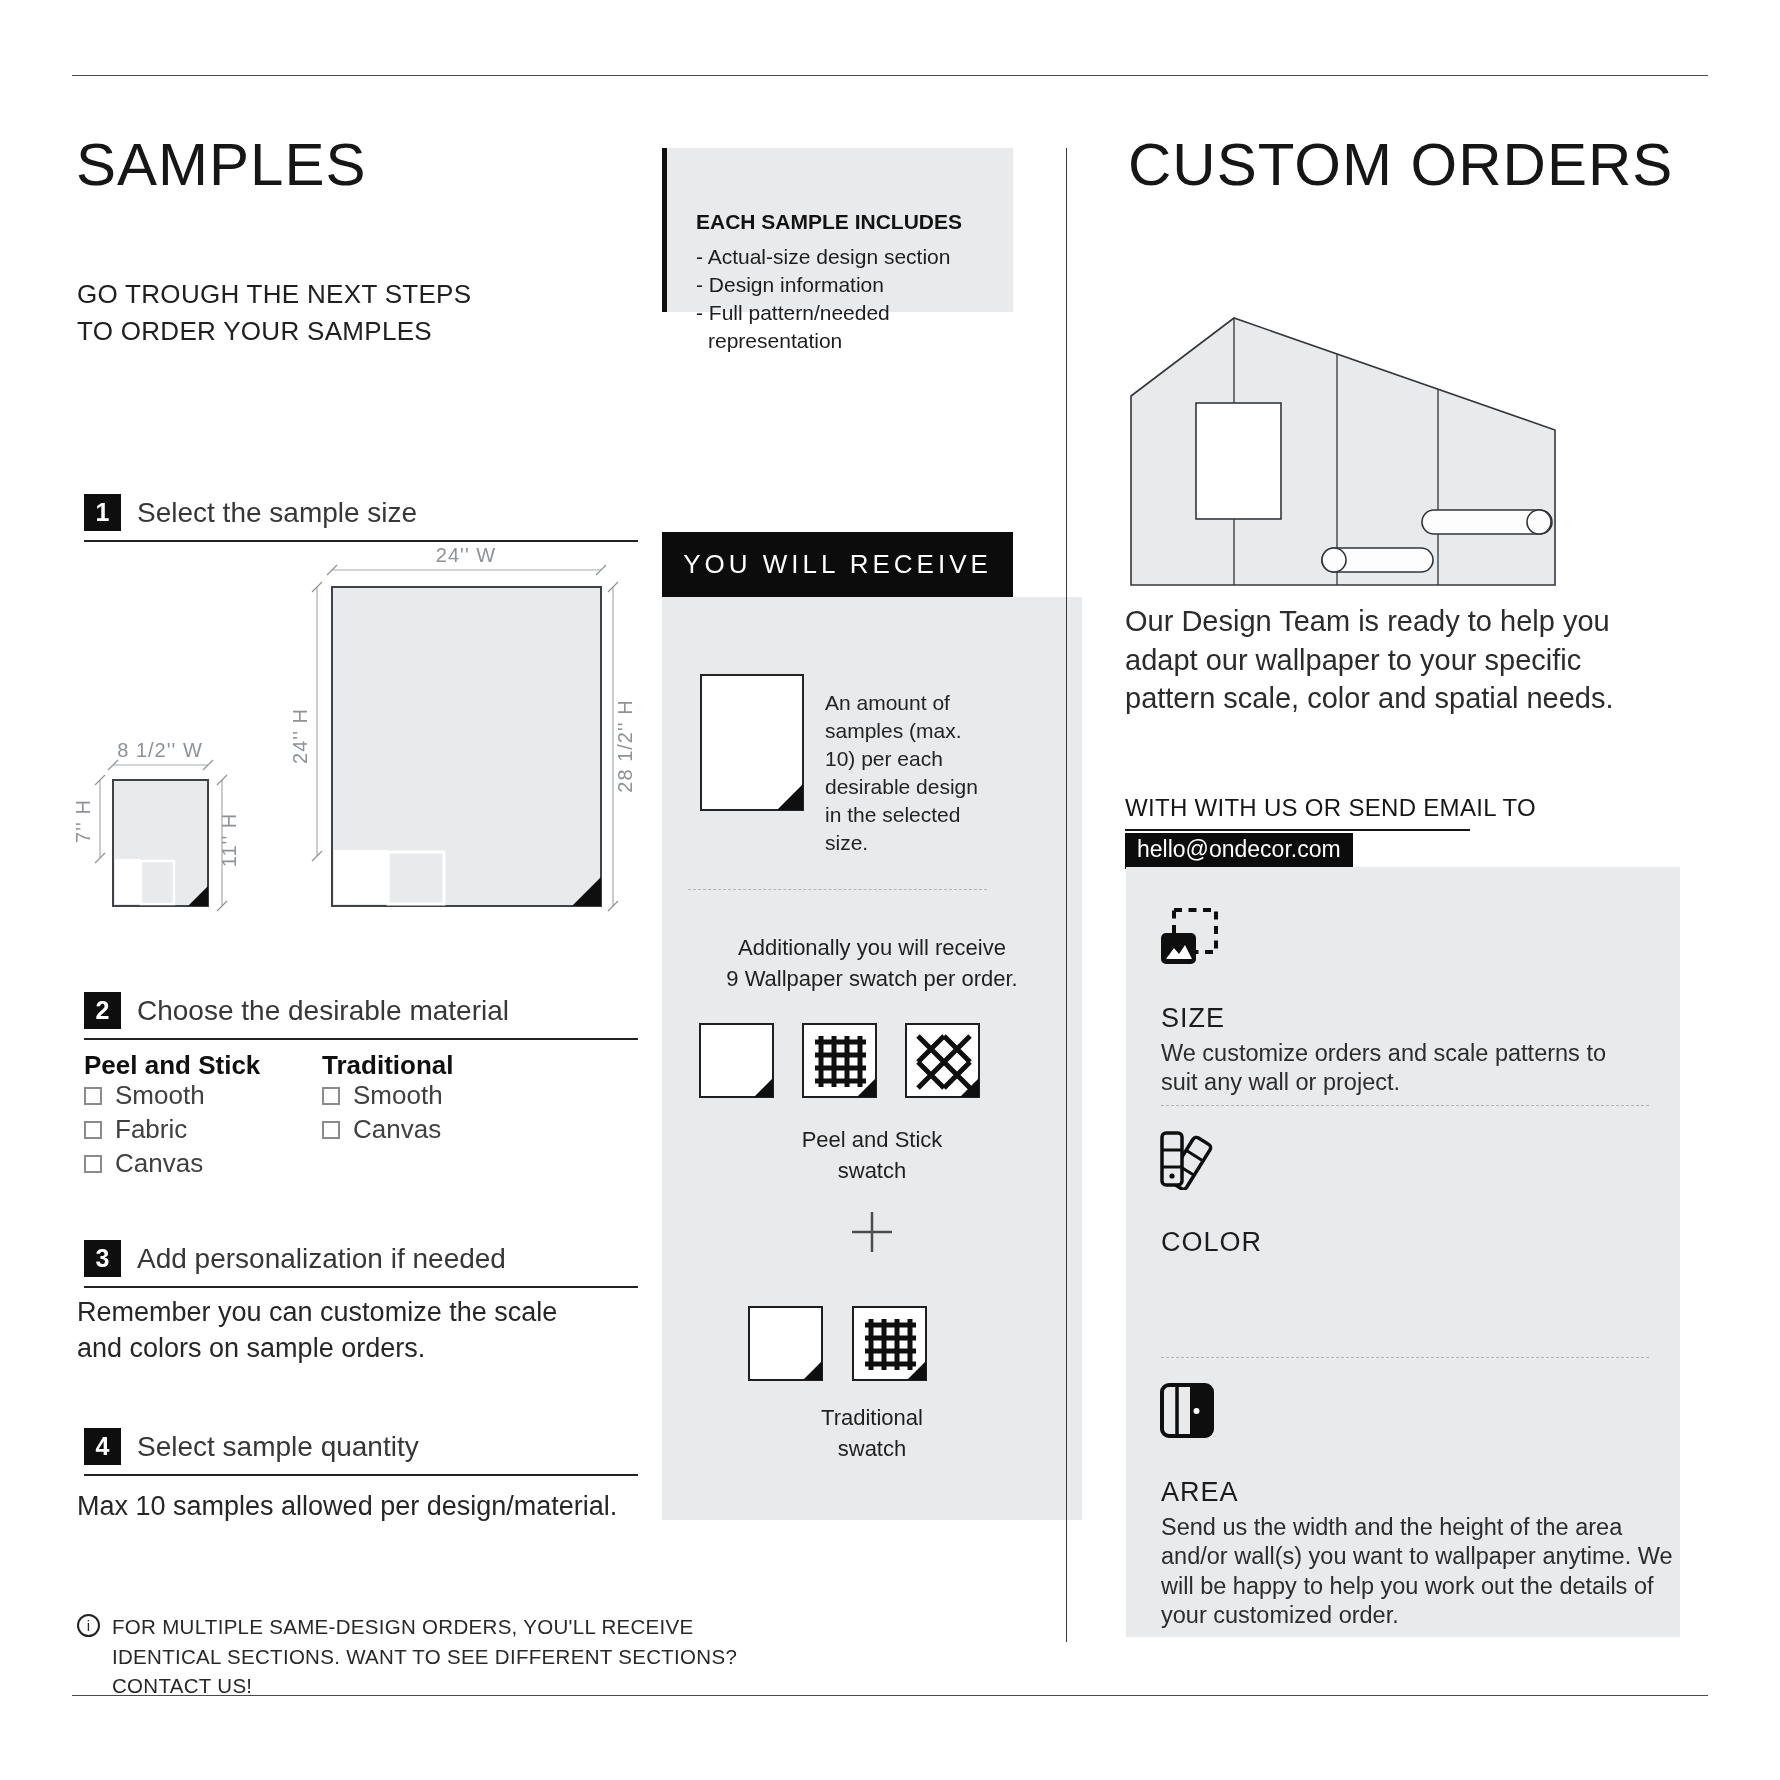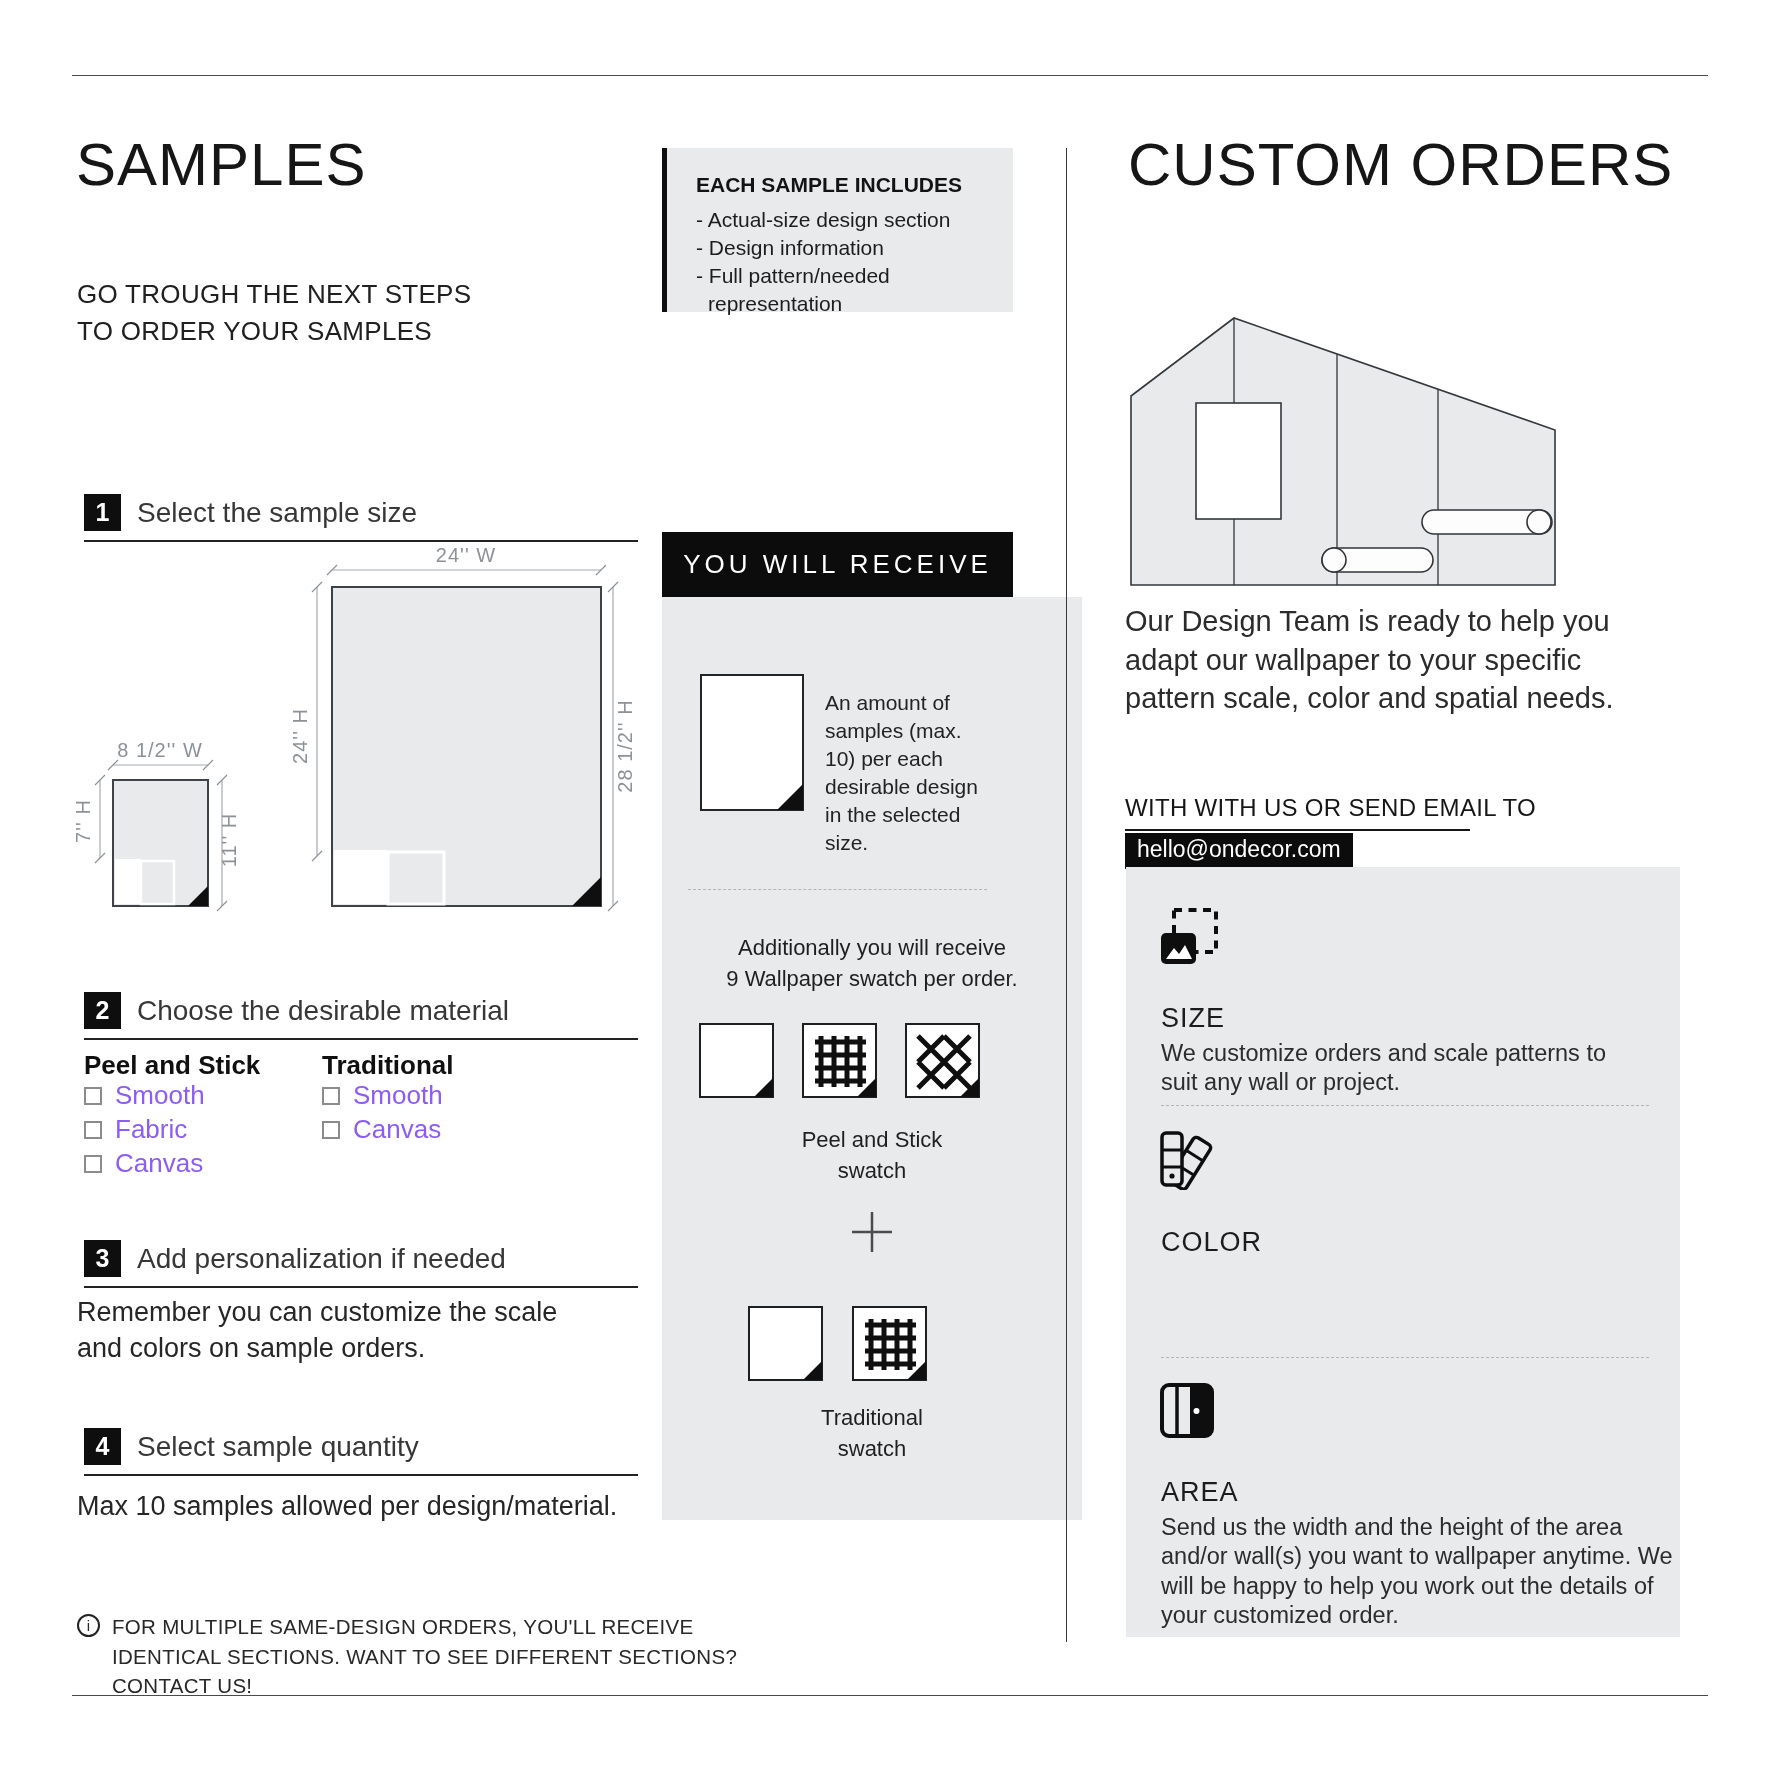--- a/index.html
+++ b/index.html
@@ -18,29 +18,29 @@
   .subtitle{font-size:26px;line-height:1.42;letter-spacing:.3px;color:#202020;white-space:pre-line;}
   
   .step{display:flex;align-items:center;gap:16px;width:554px;border-bottom:2.5px solid #222;padding-bottom:9px;}
   .step-num{width:37px;height:37px;background:#0e0e0e;color:#fff;font-size:25px;font-weight:700;
             display:flex;align-items:center;justify-content:center;flex:0 0 37px;}
   .step-label{font-size:28px;color:#373737;}
   
   .mat-title{font-size:26px;font-weight:700;color:#101010;}
   .opt{display:flex;align-items:center;gap:13px;}
   .cb{width:18px;height:18px;border:2px solid #8b8b8b;background:#fff;flex:0 0 18px;}
-  .opt-label{font-size:26px;color:#8b5cf6;}
+  .opt-label{font-size:26px;color:#404040;}
   .note{font-size:27px;line-height:1.35;color:#262626;}
   .footnote{display:flex;gap:12px;font-size:20.5px;letter-spacing:.3px;line-height:1.45;color:#282828;}
   .info-icon{width:23px;height:23px;border:2px solid #222;border-radius:50%;flex:0 0 23px;
              display:flex;align-items:center;justify-content:center;font-size:15px;margin-top:2px;}
   .info-icon::before{content:"i";}
   
   .includes-box{width:351px;height:164px;background:var(--gray);border-left:5px solid #0f0f0f;padding:25px 16px 0 29px;}
-  .includes-title{font-size:21px;font-weight:700;color:#131313;margin-bottom:9px;}
+  .includes-title{font-size:21px;font-weight:700;color:#131313;margin-bottom:9px;margin-top:37px;}
   .includes-item{font-size:21px;line-height:1.33;color:#1d1d1d;padding-left:12px;text-indent:-12px;}
   .includes-item::before{content:"- ";}
   
   .banner{width:351px;height:65px;background:#0c0c0c;color:#fff;font-size:26px;letter-spacing:4px;
           display:flex;align-items:center;justify-content:center;white-space:nowrap;}
   .receive-panel{width:420px;height:923px;background:var(--gray);}
   .sheet{width:104px;height:137px;background:#fff;border:2px solid #232527;position:absolute;}
   .fold::after{content:"";position:absolute;right:-1px;bottom:-1px;width:0;height:0;
                border-left:26px solid transparent;border-bottom:26px solid #0f0f0f;}
   .swatch{width:75px;height:75px;background:#fff;border:2px solid #1d1f21;position:absolute;

